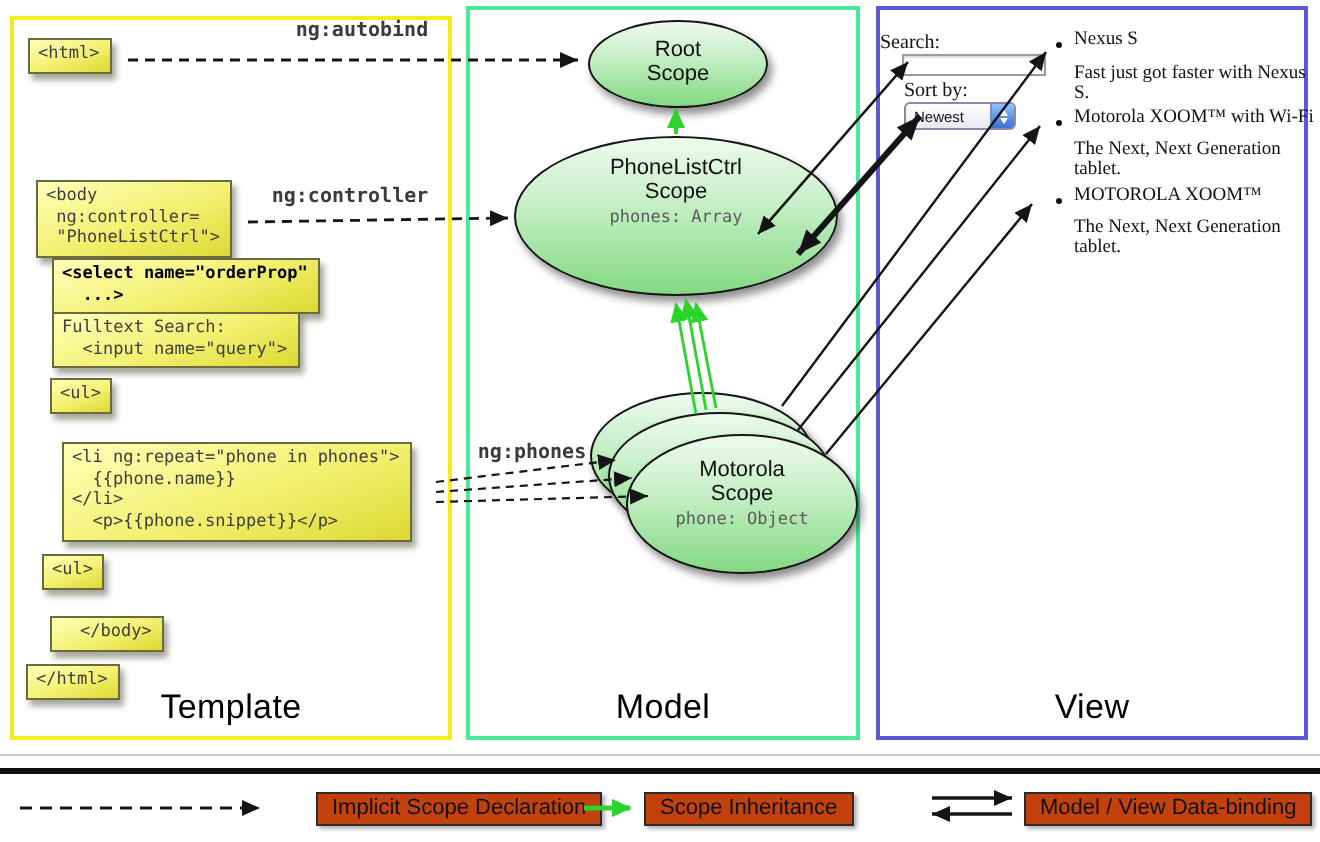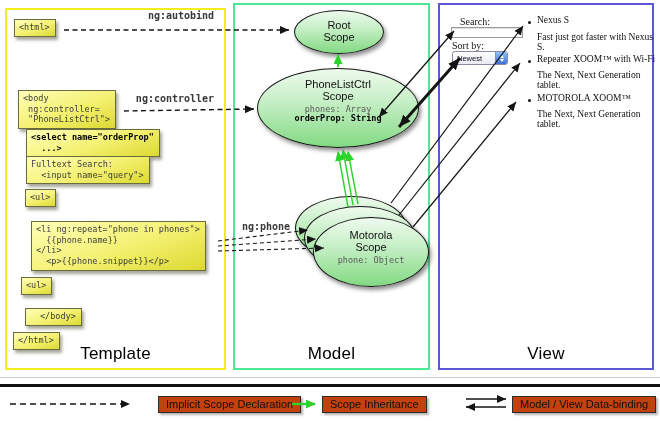--- a/index.html
+++ b/index.html
@@ -52,21 +52,21 @@
 
   
   .rel-label{position:absolute;font-family:"DejaVu Sans Mono","Liberation Mono",monospace;
              font-size:10px;font-weight:bold;color:#3a3a3a;text-align:center;}
   #label-autobind{left:138px;top:10px;width:86px;}
   #label-controller{left:128px;top:93px;width:94px;}
   #label-repeat{left:234px;top:221px;width:64px;}
 
   
   .serif{font-family:"Liberation Serif",serif;}
-  #search-label{position:absolute;left:460px;top:16px;font-size:10px;color:#111;}
+  #search-label{position:absolute;left:440px;top:16px;font-size:10px;color:#111;}
   #search-input{position:absolute;left:451px;top:27px;width:66px;height:9px;
                 border:1px solid #9a9a9a;background:#fff;box-shadow:inset 0 1px 1px #ddd;
                 font-size:8px;padding:0 2px;}
   #sort-label{position:absolute;left:452px;top:40px;font-size:10px;color:#111;}
   #sort-select{position:absolute;left:452px;top:51px;width:54px;height:12px;border:1px solid #8a8aa6;
                border-radius:3px;background:linear-gradient(#ffffff,#e9e9f2);display:flex;
                align-items:center;justify-content:space-between;overflow:hidden;}
   #sort-select .sel-text{font-size:7.5px;color:#112;padding-left:4px;}
   .stepper{width:11px;height:12px;background:linear-gradient(#93c3f9,#3d6fd7);
            display:flex;flex-direction:column;align-items:center;justify-content:center;gap:1px;
@@ -136,37 +136,36 @@
   </div>
   <div class="codebox" id="box-body-close">
     <div class="code-line">&lt;/body&gt;</div>
   </div>
   <div class="codebox" id="box-html-close">
     <div class="code-line">&lt;/html&gt;</div>
   </div>
 
   <div class="rel-label" id="label-autobind">ng:autobind</div>
   <div class="rel-label" id="label-controller">ng:controller</div>
-  <div class="rel-label" id="label-repeat">ng:phone</div>
+  <div class="rel-label" id="label-repeat">ng:phones</div>
 
   <div class="scope" id="scope-root">
     <div class="scope-title">
       <div>Root</div>
       <div>Scope</div>
     </div>
   </div>
 
   <div class="scope" id="scope-phonelist">
     <div class="scope-title">
       <div>PhoneListCtrl</div>
       <div>Scope</div>
     </div>
     <div class="props">
       <div class="scope-prop">phones: Array</div>
-      <div class="scope-prop bold">orderProp: String</div>
     </div>
   </div>
 
   <div class="scope" id="scope-repeater-back"></div>
   <div class="scope" id="scope-repeater-mid"></div>
   <div class="scope" id="scope-repeater">
     <div class="scope-title">
       <div>Motorola</div>
       <div>Scope</div>
     </div>
@@ -184,21 +183,21 @@
       <span class="tri-up"></span>
       <span class="tri-down"></span>
     </span>
   </div>
 
   <div class="bullet-dot" style="left:528px;top:21px;"></div>
   <div class="view-item-title serif" style="left:537px;top:15px;">Nexus S</div>
   <div class="view-item-desc serif" style="left:537px;top:32px;">Fast just got faster with Nexus S.</div>
 
   <div class="bullet-dot" style="left:528px;top:60px;"></div>
-  <div class="view-item-title serif" style="left:537px;top:54px;">Repeater XOOM™ with Wi-Fi</div>
+  <div class="view-item-title serif" style="left:537px;top:54px;">Motorola XOOM™ with Wi-Fi</div>
   <div class="view-item-desc serif" style="left:537px;top:70px;">The Next, Next Generation tablet.</div>
 
   <div class="bullet-dot" style="left:528px;top:99px;"></div>
   <div class="view-item-title serif" style="left:537px;top:93px;">MOTOROLA XOOM™</div>
   <div class="view-item-desc serif" style="left:537px;top:109px;">The Next, Next Generation tablet.</div>
 
   <div id="divider-gray"></div>
   <div id="divider-black"></div>
   <div class="legend-box" id="legend-implicit">Implicit Scope Declaration</div>
   <div class="legend-box" id="legend-inheritance">Scope Inheritance</div>

